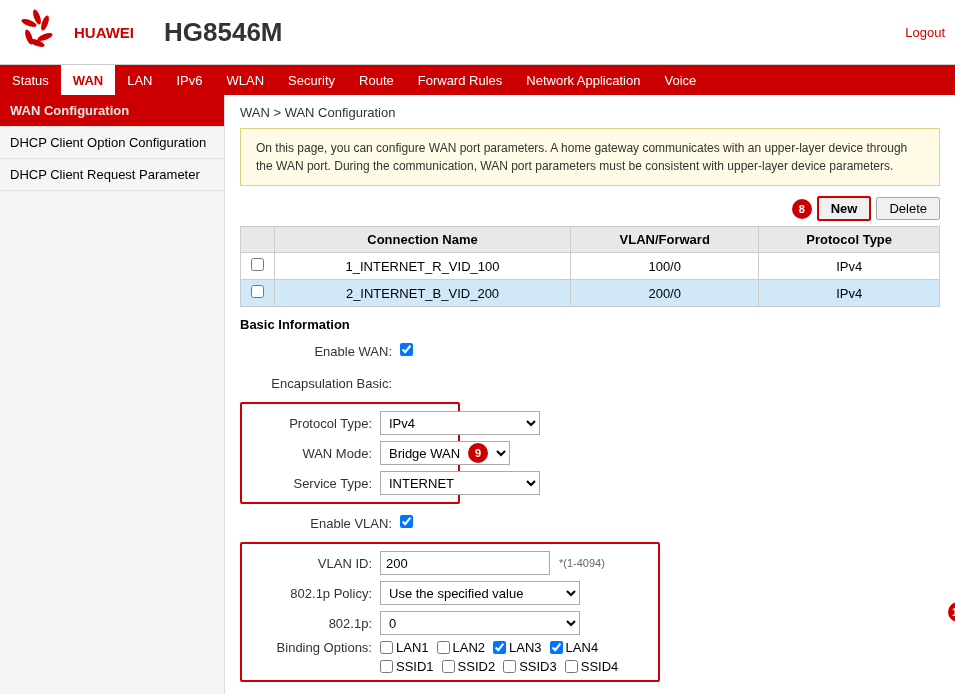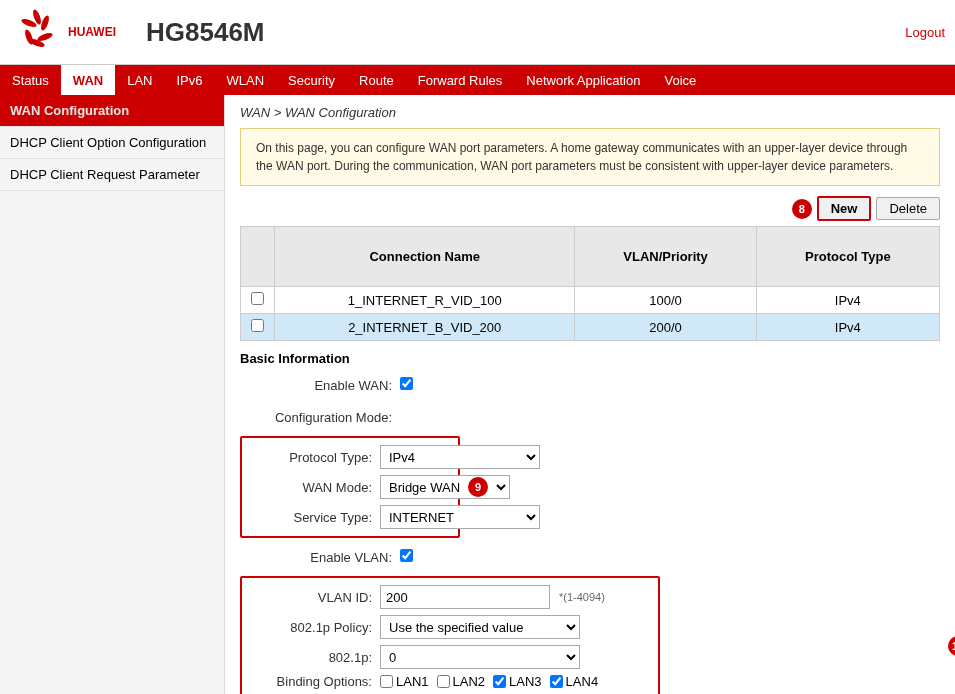--- a/index.html
+++ b/index.html
@@ -17,30 +17,30 @@
     .nav-item.active { background: #fff; color: #cc0000; font-weight: bold; }
 
     
     .main-layout { display: flex; min-height: 570px; }
     .sidebar { width: 225px; background: #f5f5f5; border-right: 1px solid #ddd; flex-shrink: 0; }
     .sidebar-item { padding: 8px 10px; cursor: pointer; border-bottom: 1px solid #e0e0e0; font-size: 13px; }
     .sidebar-item.active { background: #cc0000; color: #e5e5e5; font-weight: bold; }
 
     
     .content { flex: 1; padding: 10px 15px; background: #fff; }
-    .breadcrumb { font-size: 13px; color: #333; margin-bottom: 8px; font-style: italic; }
+    .breadcrumb { font-size: 13px; color: #333; margin-bottom: 8px; }
     .info-box { background: #fffbe6; border: 1px solid #e0d080; padding: 10px 15px; margin-bottom: 10px; font-size: 12px; color: #333; line-height: 1.5; }
 
     
     .table-toolbar { display: flex; justify-content: flex-end; align-items: center; margin-bottom: 5px; gap: 5px; }
     .btn { padding: 3px 12px; font-size: 13px; cursor: pointer; border: 1px solid #aaa; background: #f0f0f0; border-radius: 2px; }
     .btn.new-btn { border: 2px solid #cc0000; font-weight: bold; }
 
     table.data-table { width: 100%; border-collapse: collapse; margin-bottom: 10px; }
-    table.data-table th { background: #e8e8e8; border: 1px solid #ccc; padding: 22px 10px; font-size: 13px; text-align: center; }
+    table.data-table th { background: #e8e8e8; border: 1px solid #ccc; padding: 5px 10px; font-size: 13px; text-align: center; }
     table.data-table td { border: 1px solid #ccc; padding: 5px 10px; text-align: center; font-size: 13px; }
     table.data-table tr:nth-child(2) td { background: #d0e8f8; }
     table.data-table tr:nth-child(1) td { background: #fff; }
 
     
     .section-title { font-weight: bold; font-size: 13px; margin: 1px 0 6px 0; color: #000; }
     .form-row { display: flex; align-items: center; margin-bottom: 6px; min-height: 26px; }
     .form-label { width: 160px; color: #333; font-size: 13px; text-align: right; padding-right: 8px; flex-shrink: 0; }
     .form-control { flex: 1; }
 
@@ -67,21 +67,21 @@
     <svg width="55" height="50" viewBox="0 0 55 50">
       <g fill="#cc0000">
         <ellipse cx="27" cy="10" rx="3" ry="8" transform="rotate(-20 27 10)"></ellipse>
         <ellipse cx="35" cy="16" rx="3" ry="8" transform="rotate(20 35 16)"></ellipse>
         <ellipse cx="35" cy="30" rx="3" ry="8" transform="rotate(70 35 30)"></ellipse>
         <ellipse cx="27" cy="36" rx="3" ry="8" transform="rotate(110 27 36)"></ellipse>
         <ellipse cx="19" cy="30" rx="3" ry="8" transform="rotate(160 19 30)"></ellipse>
         <ellipse cx="19" cy="16" rx="3" ry="8" transform="rotate(-70 19 16)"></ellipse>
       </g>
     </svg>
-    <span style="font-size:12px;color:#cc0000;font-weight:bold;margin-left:3px;">HUAWEI</span>
+    <span style="font-size:15px;color:#cc0000;font-weight:bold;margin-left:9px;">HUAWEI</span>
   </div>
   <span class="device-title">HG8546M</span>
   <a class="logout-btn">Logout</a>
 </div>
 
 <div class="nav">
   <div class="nav-item">Status</div>
   <div class="nav-item active">WAN</div>
   <div class="nav-item">LAN</div>
   <div class="nav-item">IPv6</div>
@@ -112,21 +112,21 @@
       <button class="btn new-btn">New</button>
       <button class="btn">Delete</button>
     </div>
 
     
     <table class="data-table">
       <thead>
         <tr>
           <th style="width:30px;"></th>
           <th>Connection Name</th>
-          <th>VLAN/Priority</th>
+          <th>VLAN/Forward</th>
           <th>Protocol Type</th>
         </tr>
       </thead>
       <tbody>
         <tr>
           <td><input type="checkbox" style=""></td>
           <td>1_INTERNET_R_VID_100</td>
           <td>100/0</td>
           <td>IPv4</td>
         </tr>
@@ -143,21 +143,21 @@
     <div class="section-title">Basic Information</div>
 
     <div class="form-row">
       <span class="form-label">Enable WAN:</span>
       <div class="form-control">
         <input type="checkbox" checked="" style="">
       </div>
     </div>
 
     <div class="form-row">
-      <span class="form-label">Configuration Mode:</span>
+      <span class="form-label">Encapsulation Basic:</span>
     </div>
 
     
     <div style="position:relative; display:inline-block;">
       <div class="wan-mode-group">
         <div class="form-row" style="margin-bottom:4px;">
           <span class="form-label" style="width:130px;">Protocol Type:</span>
           <div class="form-control">
             <select style="width:160px;">
               <option>IPv4</option>

